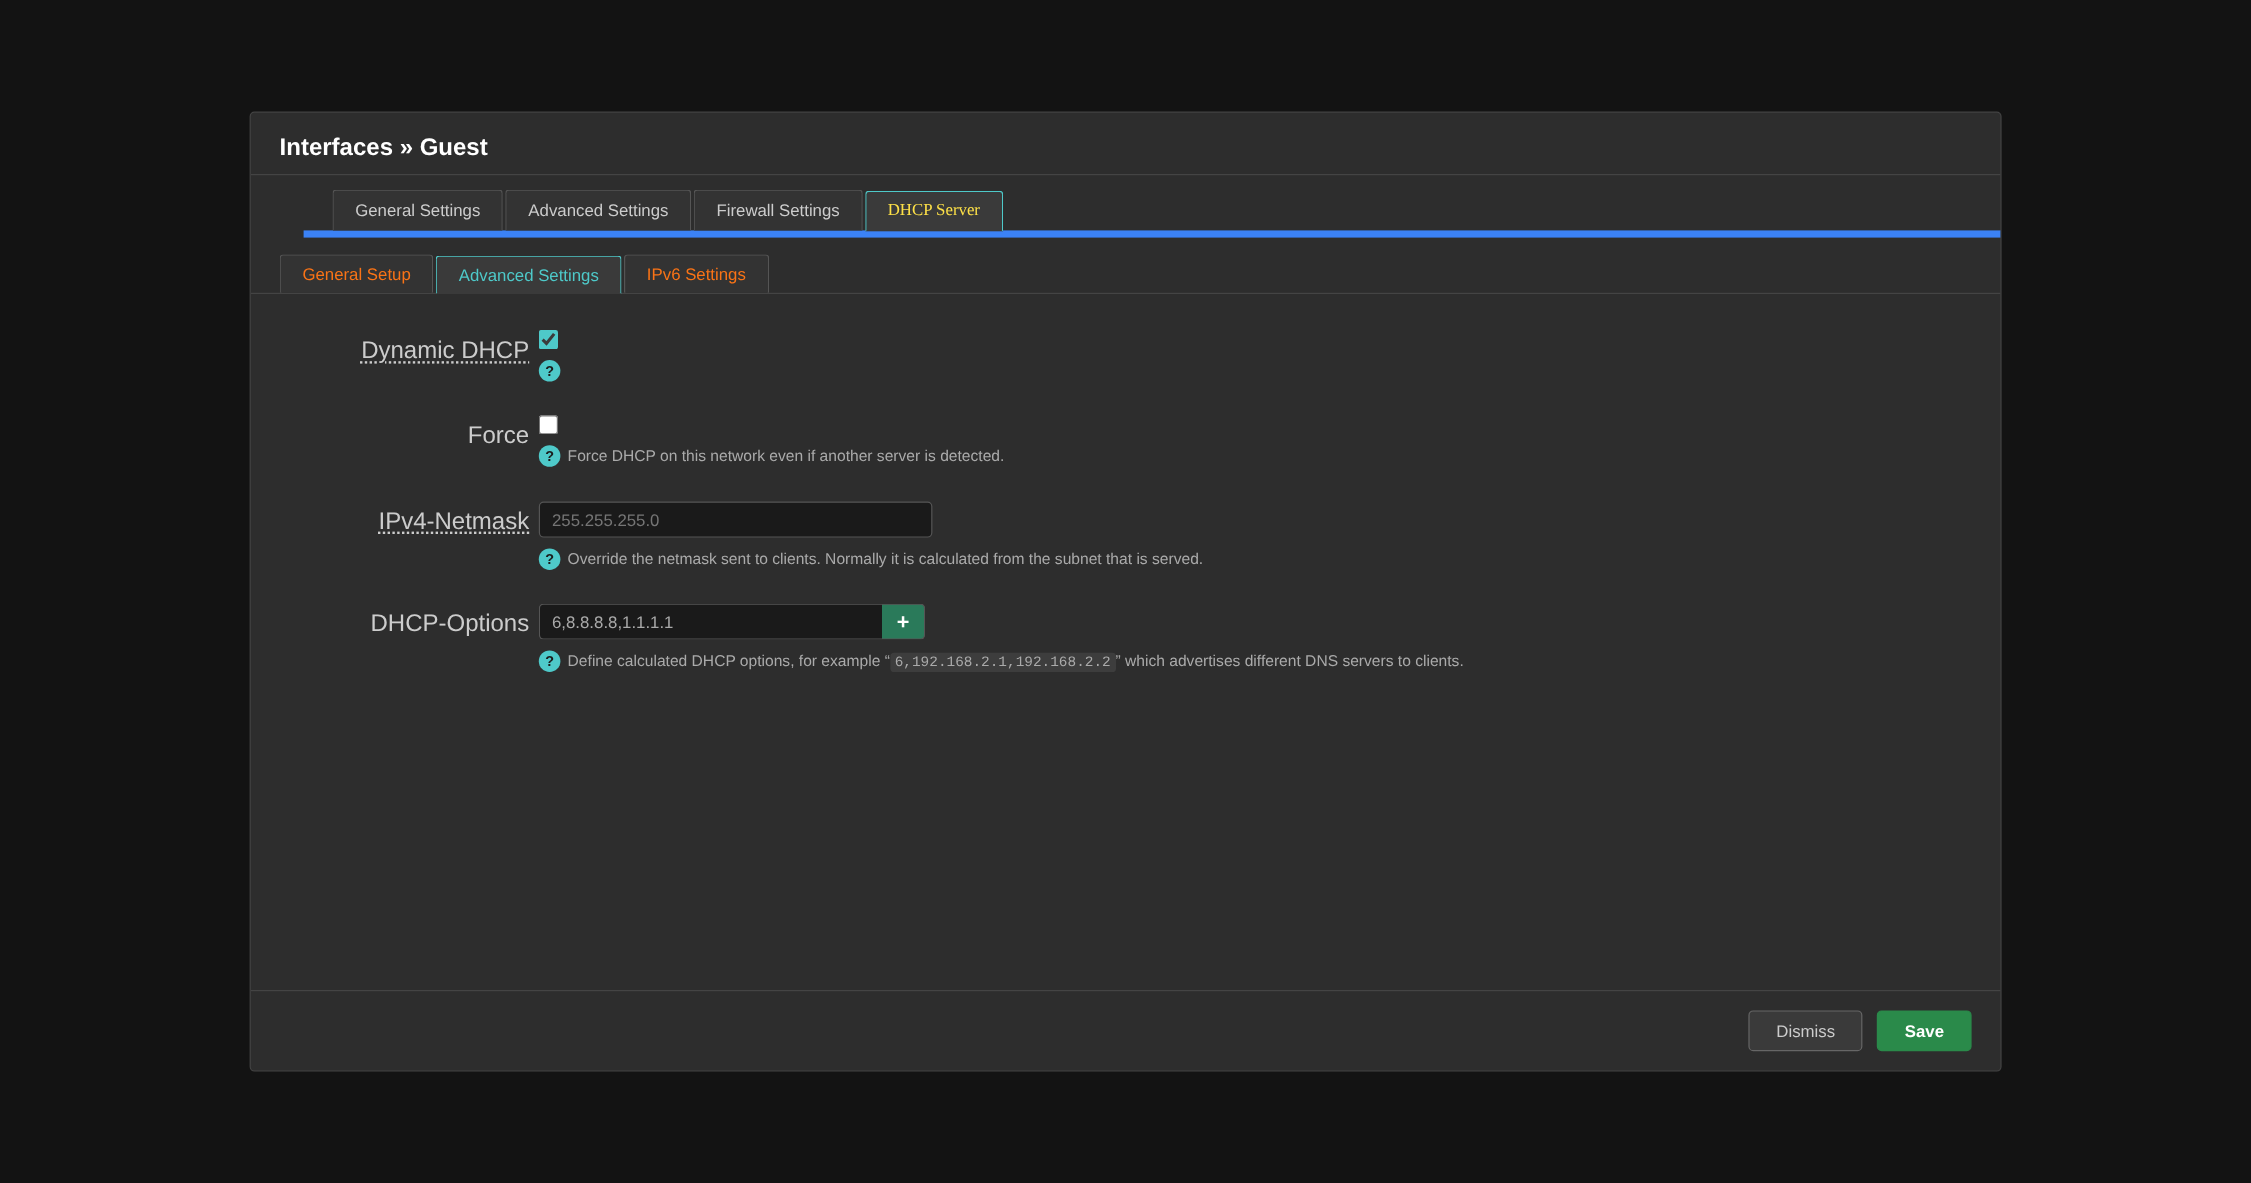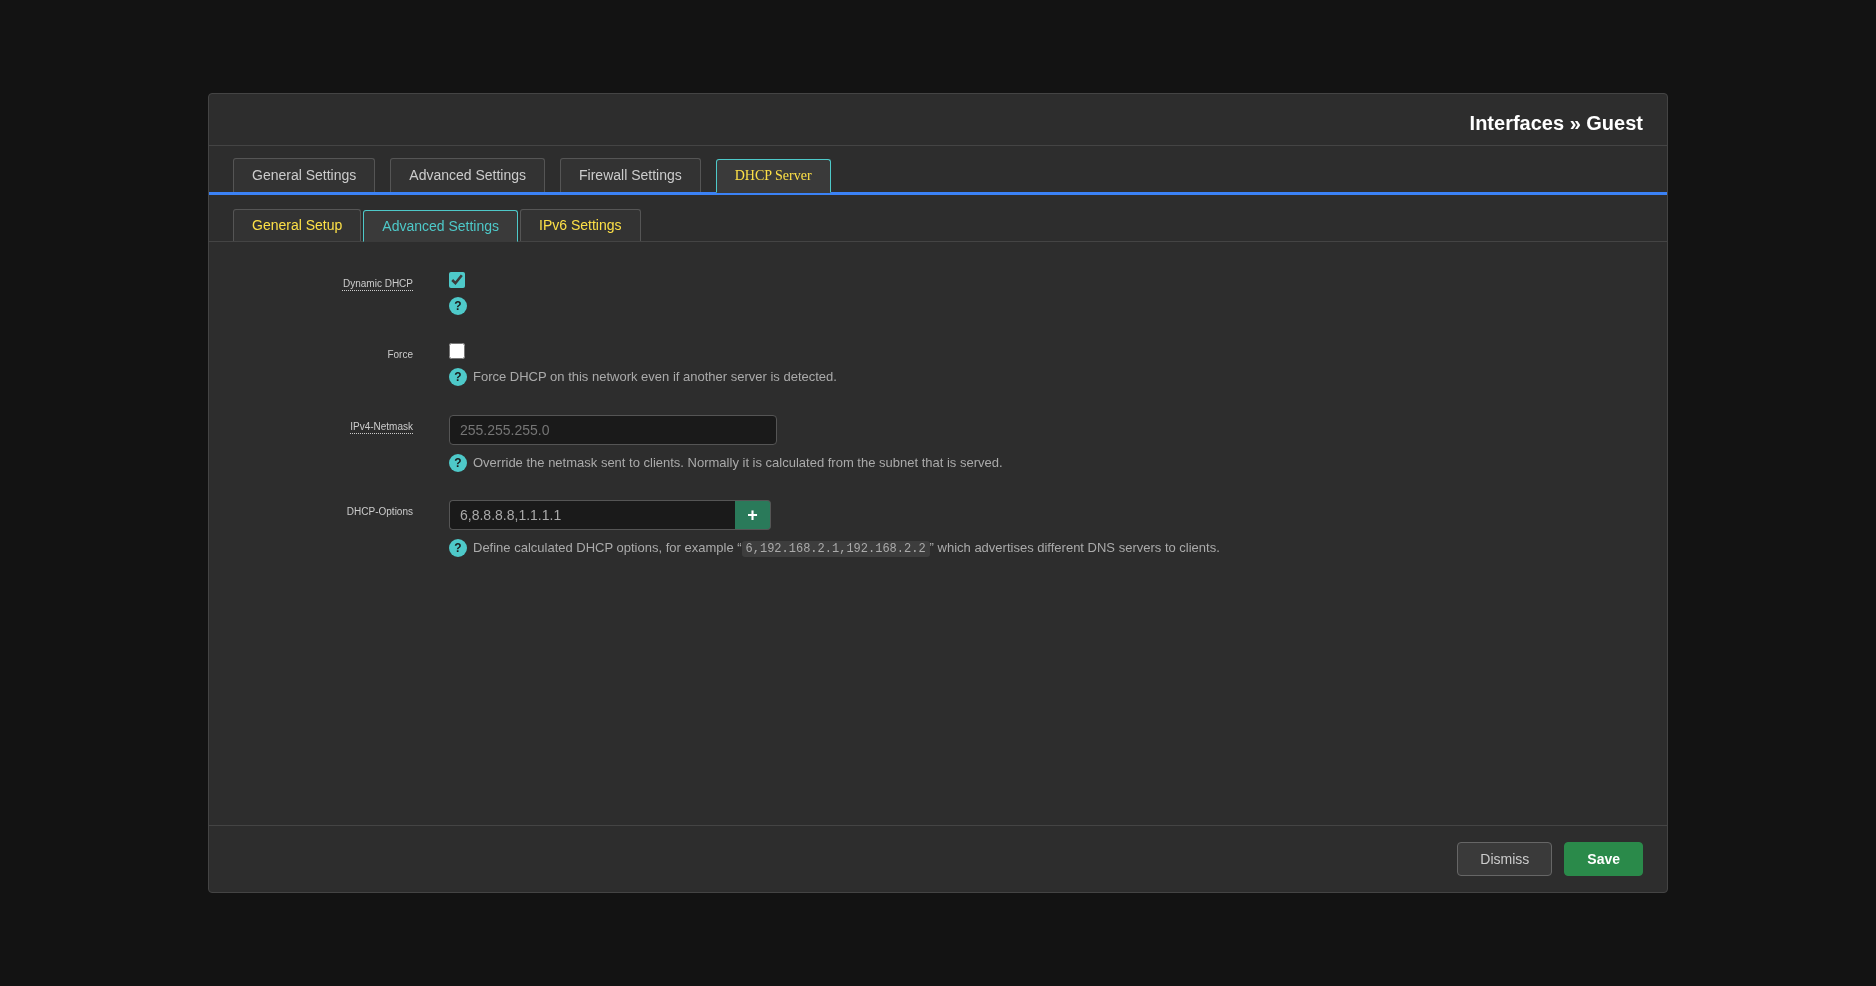--- a/index.html
+++ b/index.html
@@ -32,35 +32,35 @@
       min-height: 800px;
       display: flex;
       flex-direction: column;
       z-index: 10;
       padding-bottom: 0;
     }
 
     .modal-header {
       padding: 18px 24px 10px 24px;
       border-bottom: 1px solid #444;
-      text-align: right;
     }
 
     .modal-title {
       font-size: 20px;
       font-weight: bold;
       color: #fff;
     }
 
     
     .tabs-top {
       display: flex;
       padding: 12px 24px 0 24px;
-      border-bottom: 3px solid #3b82f6;
-      gap: 13px;
+      border-bottom: 6px solid #3b82f6;
+      gap: 0;
+      margin-left: 44px;
     }
 
     .tab-top {
       padding: 8px 18px;
       border: 1px solid #555;
       border-bottom: none;
       background: #333;
       color: #ccc;
       cursor: pointer;
       font-size: 14px;
@@ -89,21 +89,21 @@
       padding: 14px 24px 0 24px;
       border-bottom: 1px solid #444;
       gap: 0;
     }
 
     .tab-sub {
       padding: 7px 18px;
       border: 1px solid #555;
       border-bottom: none;
       background: #333;
-      color: #fde047;
+      color: #f97316;
       cursor: pointer;
       font-size: 14px;
       margin-right: 2px;
       border-radius: 3px 3px 0 0;
       user-select: none;
     }
 
     .tab-sub.active {
       background: #3a3a3a;
       color: #4ec9c9;
@@ -124,24 +124,24 @@
     .form-row {
       display: flex;
       align-items: flex-start;
       margin-bottom: 28px;
     }
 
     .form-label {
       width: 200px;
       min-width: 200px;
       text-align: right;
-      padding-right: 36px;
+      padding-right: 8px;
       padding-top: 6px;
       color: #ccc;
-      font-size: 10px;
+      font-size: 20px;
     }
 
     .form-label .dotted {
       text-decoration: underline;
       text-decoration-style: dotted;
       text-underline-offset: 3px;
     }
 
     .form-control-group {
       flex: 1;

